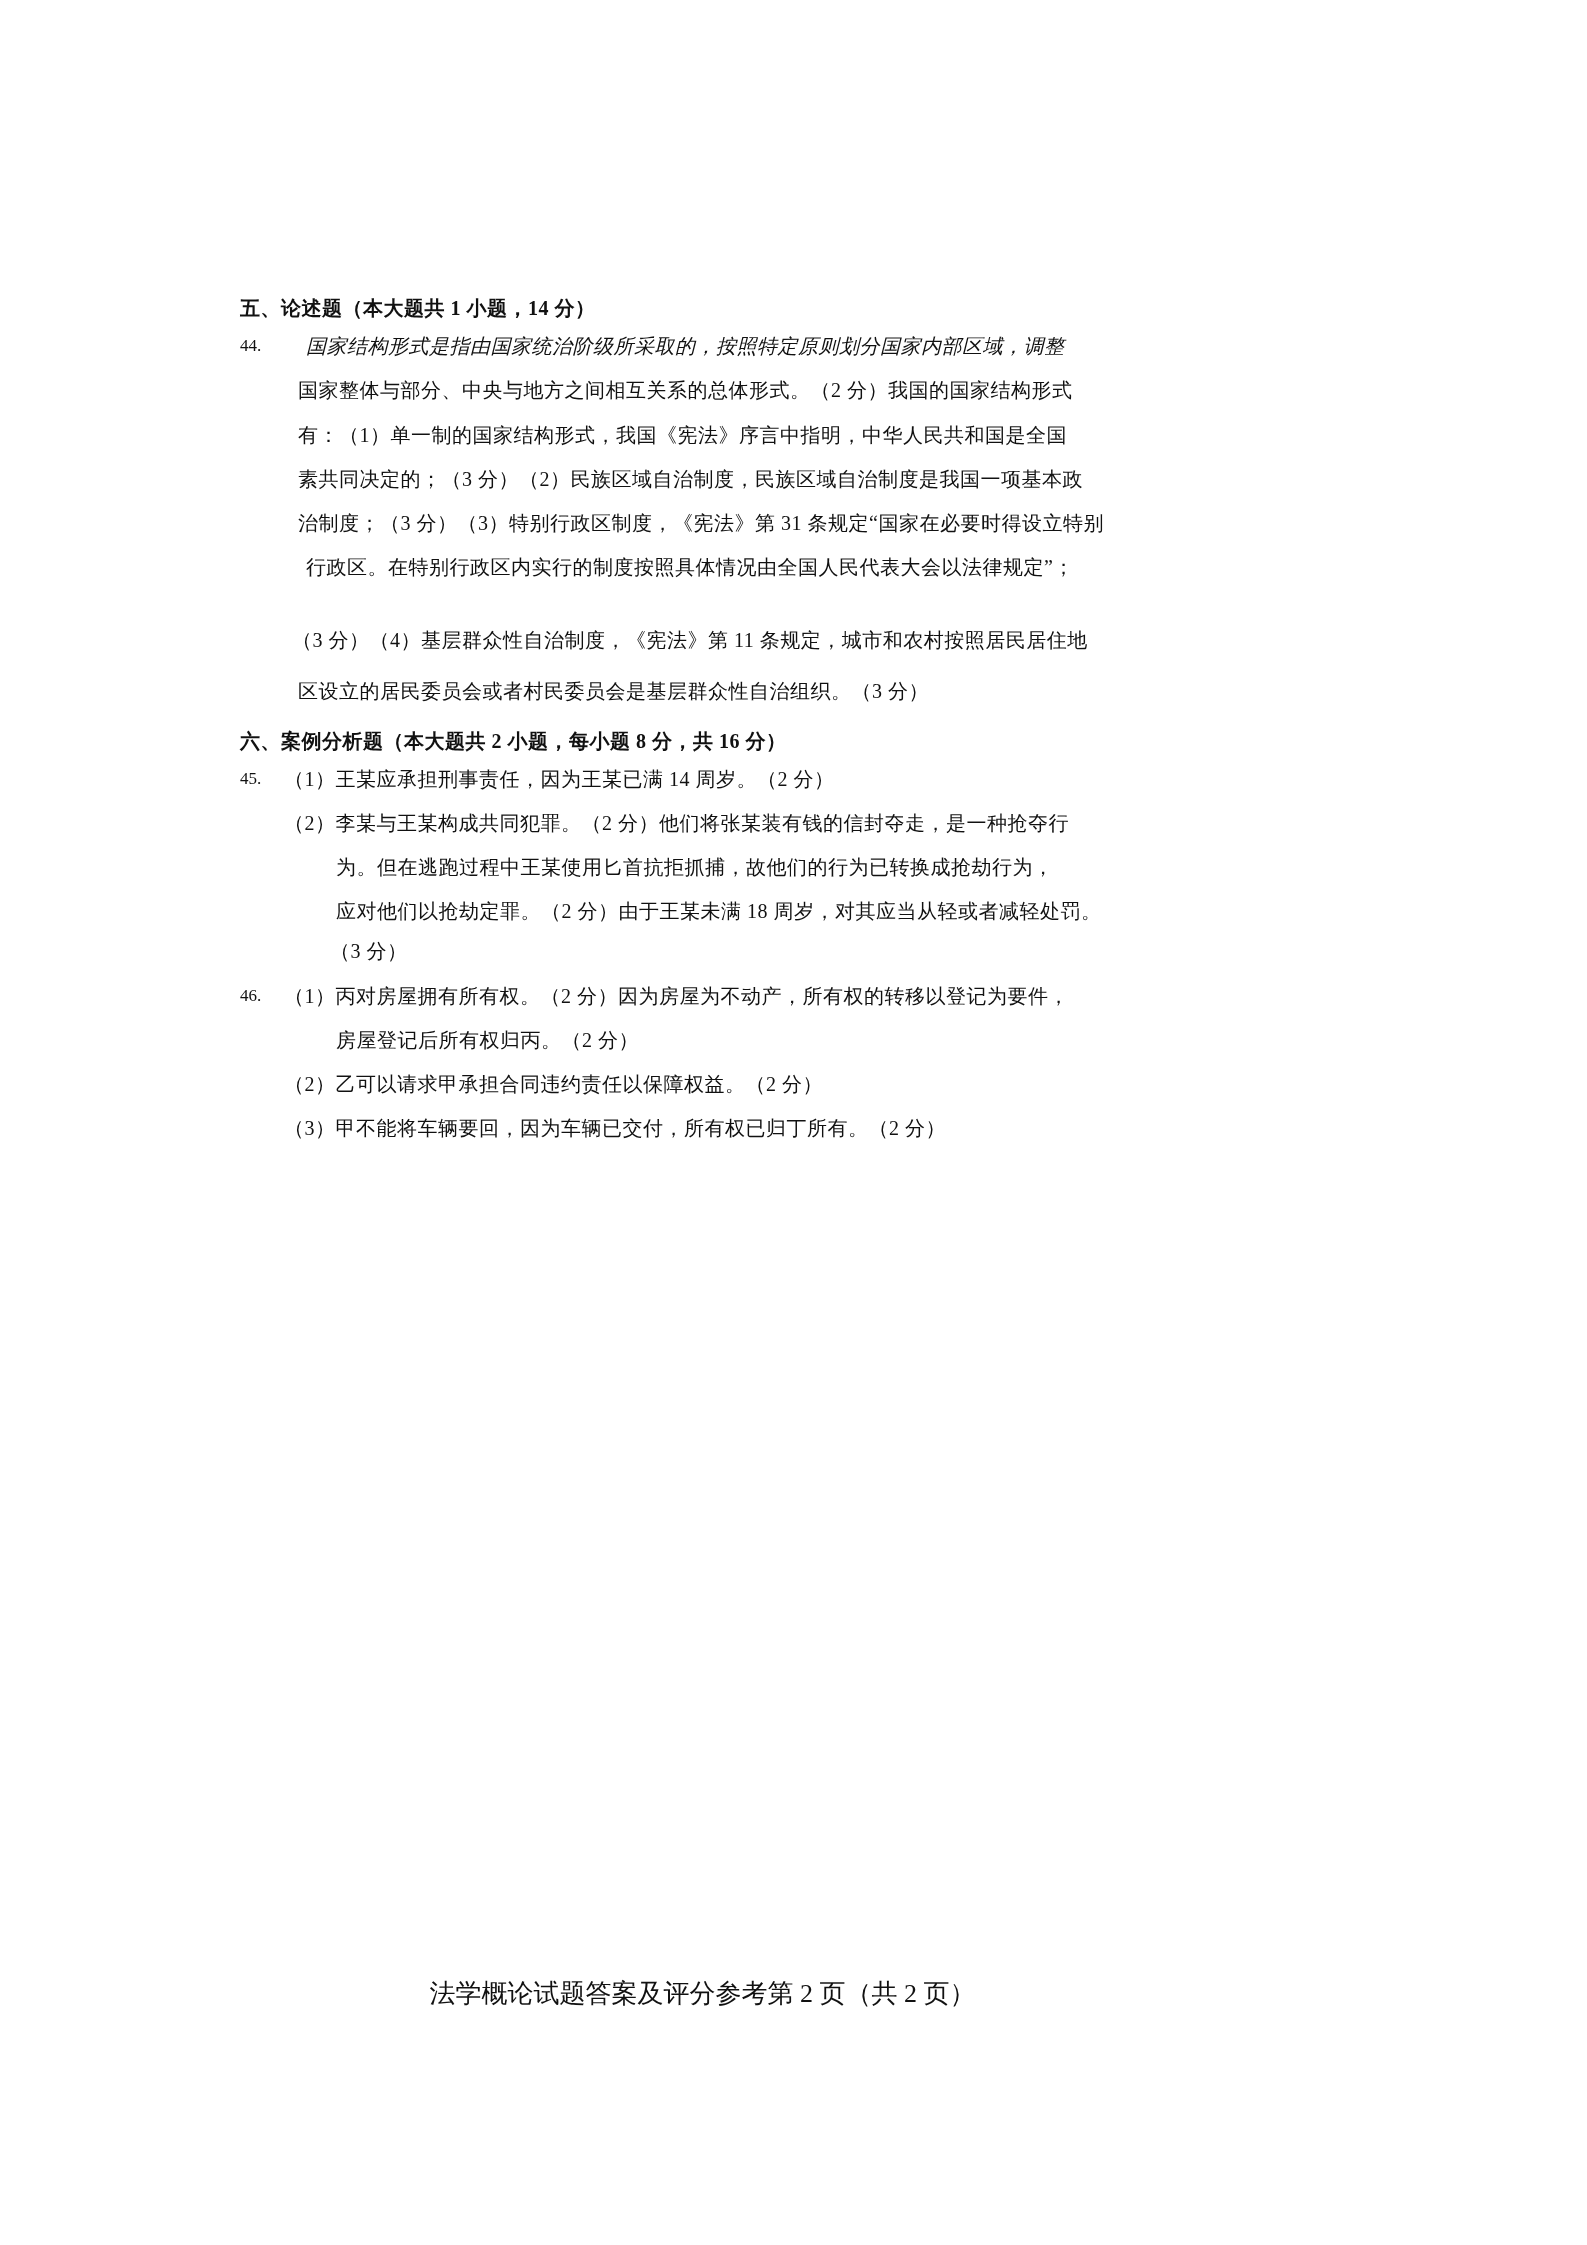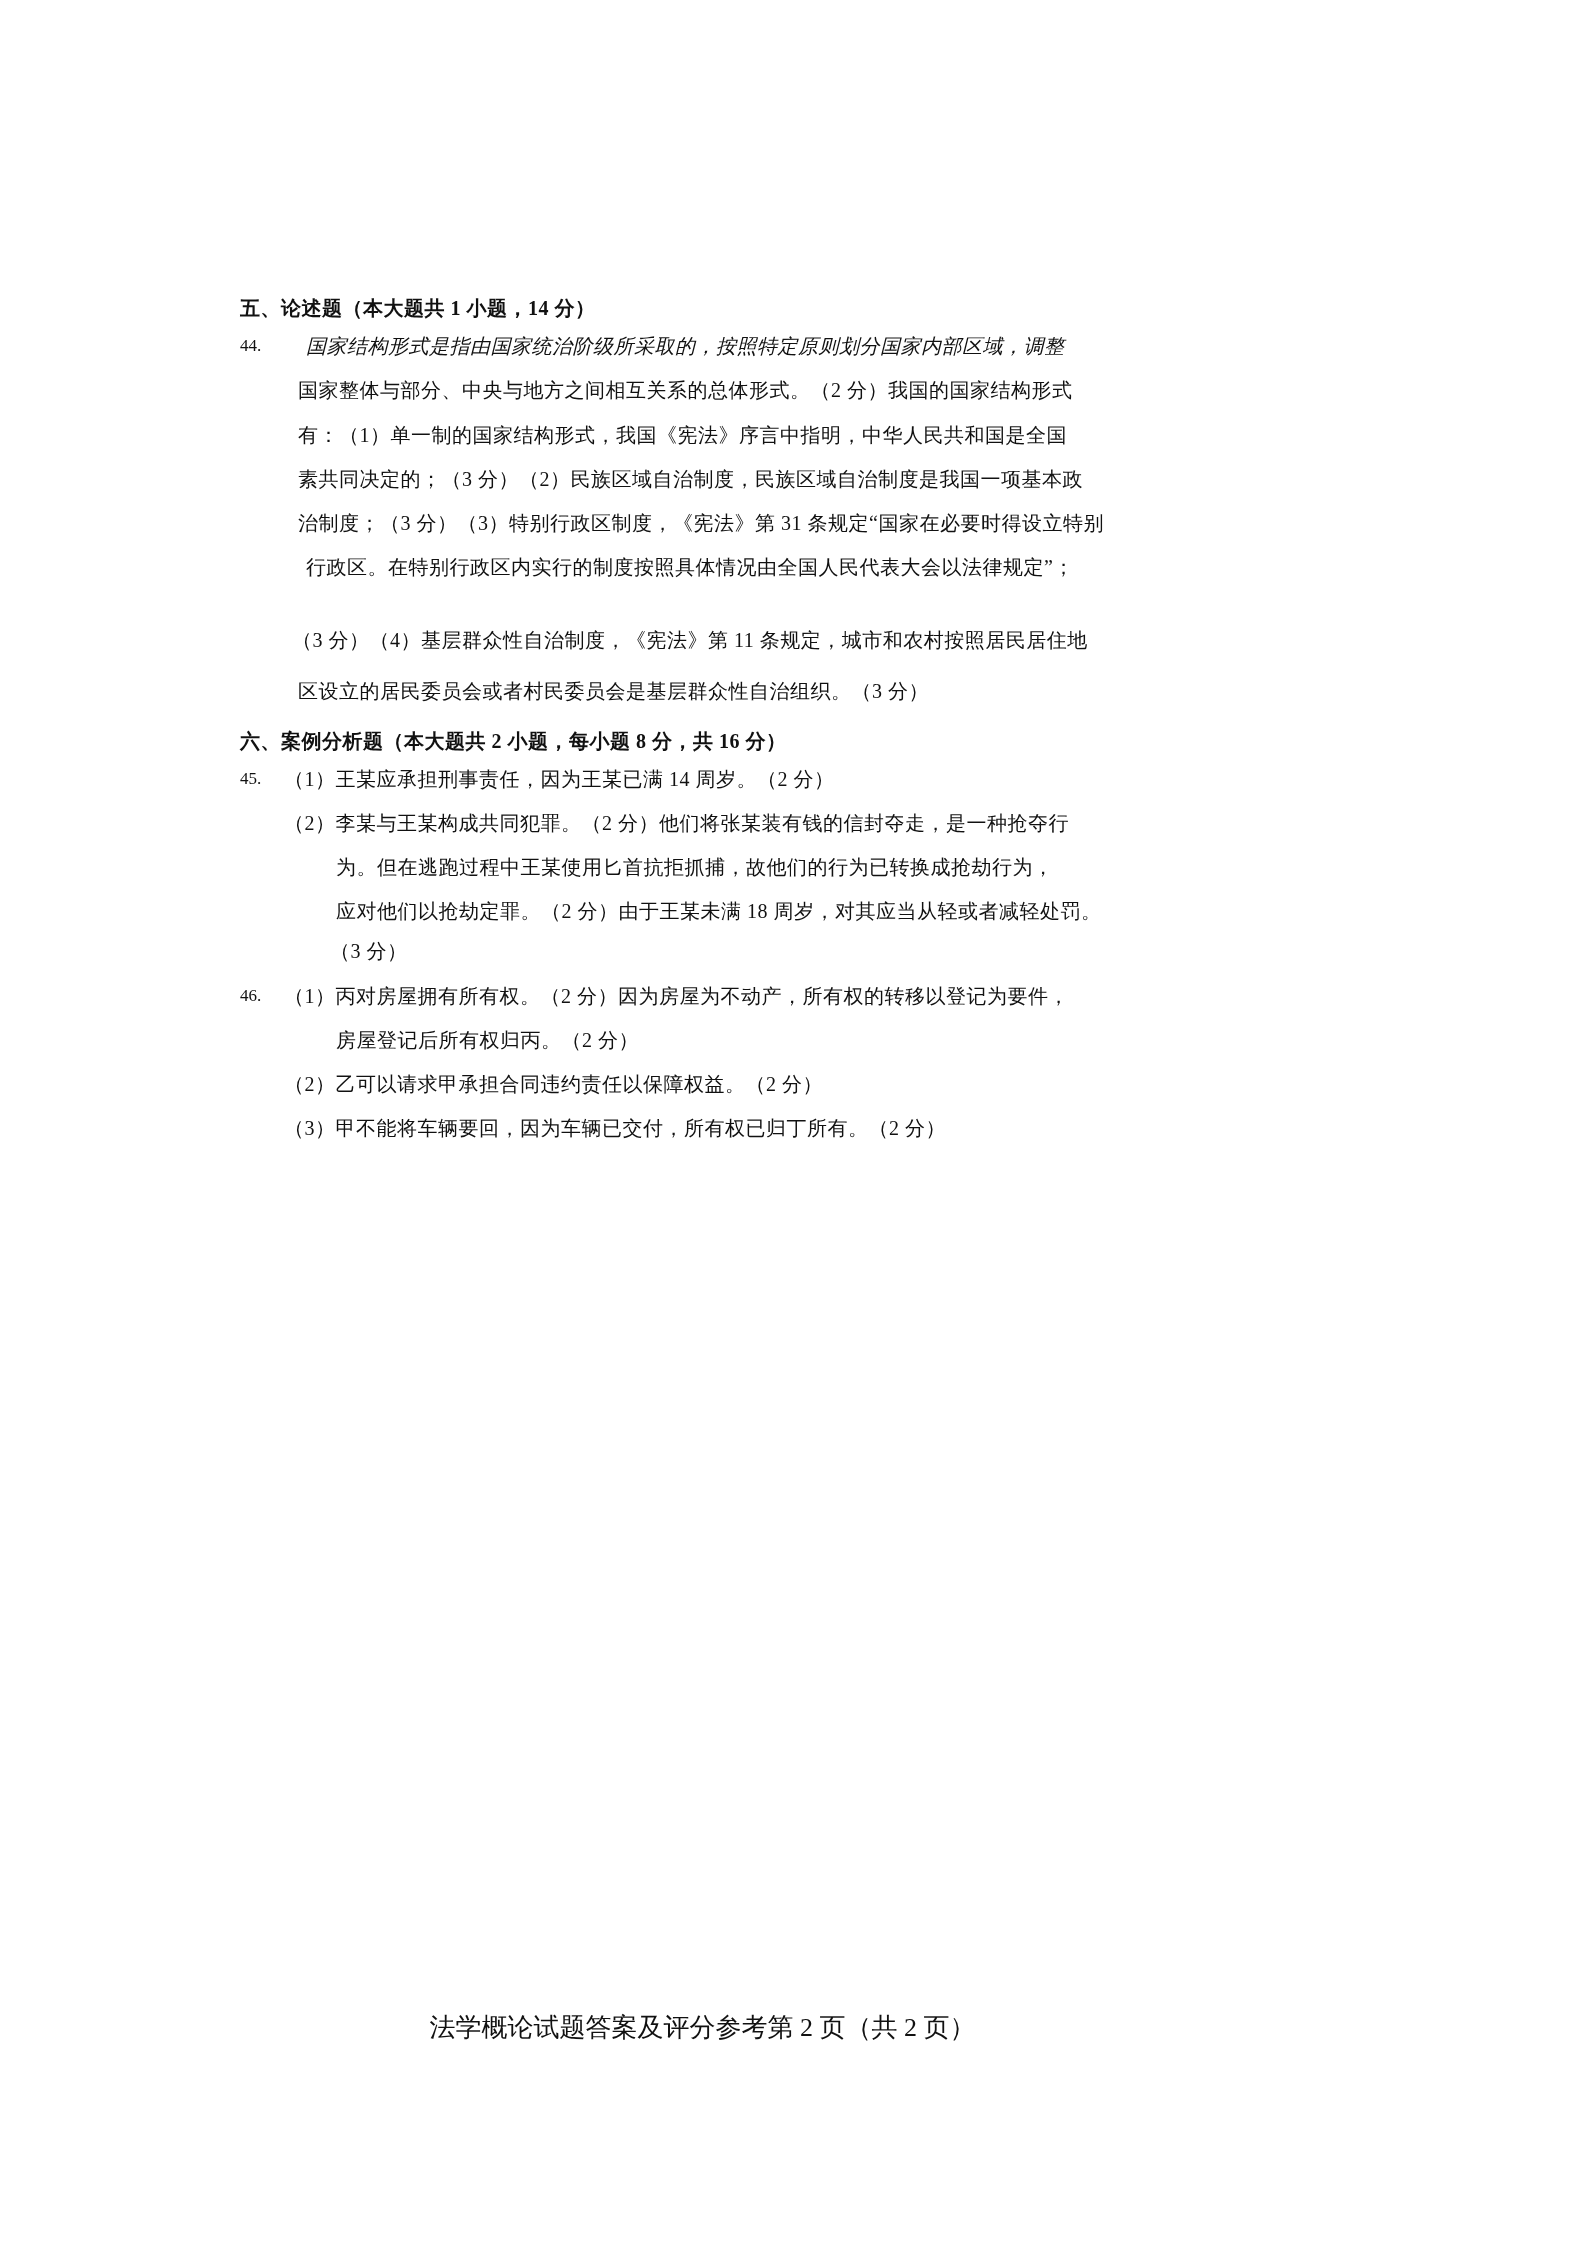--- a/index.html
+++ b/index.html
@@ -12,21 +12,21 @@
     position: absolute;
     font-size: 20px;
     line-height: 32px;
     white-space: nowrap;
     letter-spacing: 0.5px;
   }
   .heading { font-weight: bold; left: 240px; }
   .num { position: absolute; font-size: 17px; line-height: 32px; left: 240px; }
   .footer {
     position: absolute; left: 0; width: 1405px; text-align: center;
-    font-size: 26px; line-height: 32px; top: 1978px; margin-top: 34px;
+    font-size: 26px; line-height: 32px; top: 1978px;
   }
 </style>
 </head>
 <body>
 
 <div class="line heading" style="top:292px;">五、论述题（本大题共 1 小题，14 分）</div>
 
 <div class="num" style="top:330px;">44.</div>
 <div class="line" style="left:306px; top:330px;font-style:italic;">国家结构形式是指由国家统治阶级所采取的，按照特定原则划分国家内部区域，调整</div>
 <div class="line" style="left:298px; top:374px;">国家整体与部分、中央与地方之间相互关系的总体形式。（2 分）我国的国家结构形式</div>

